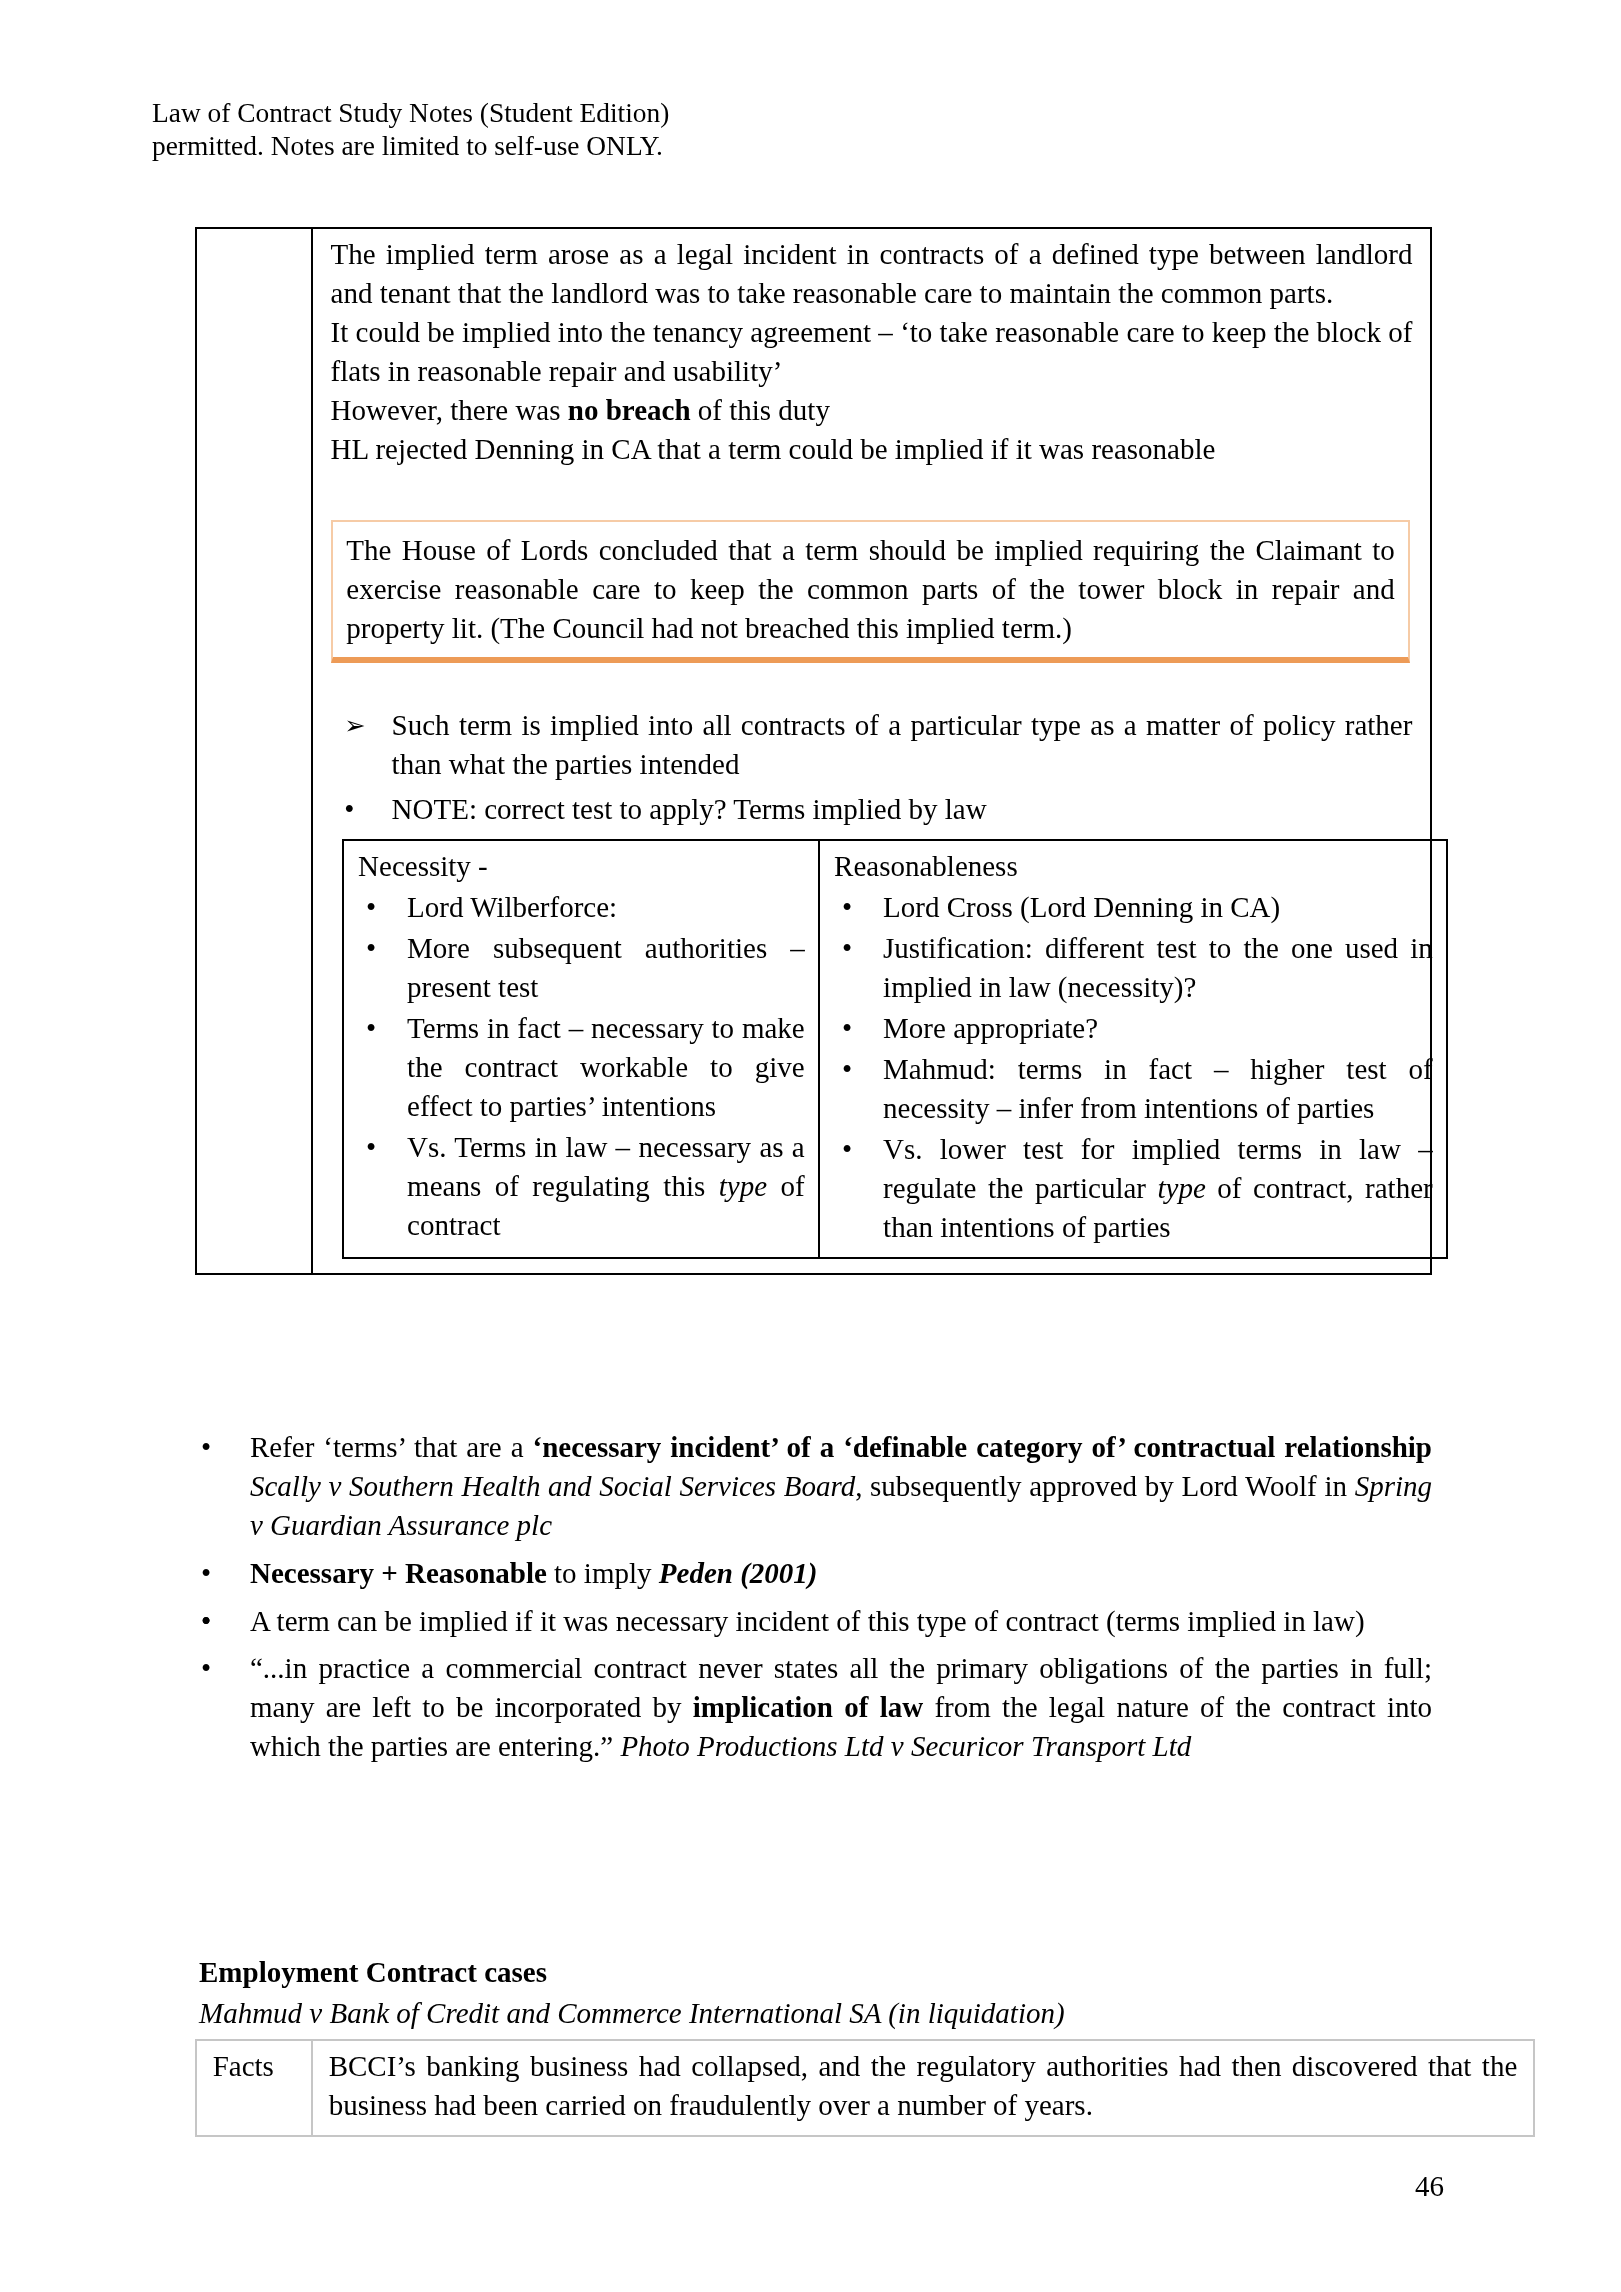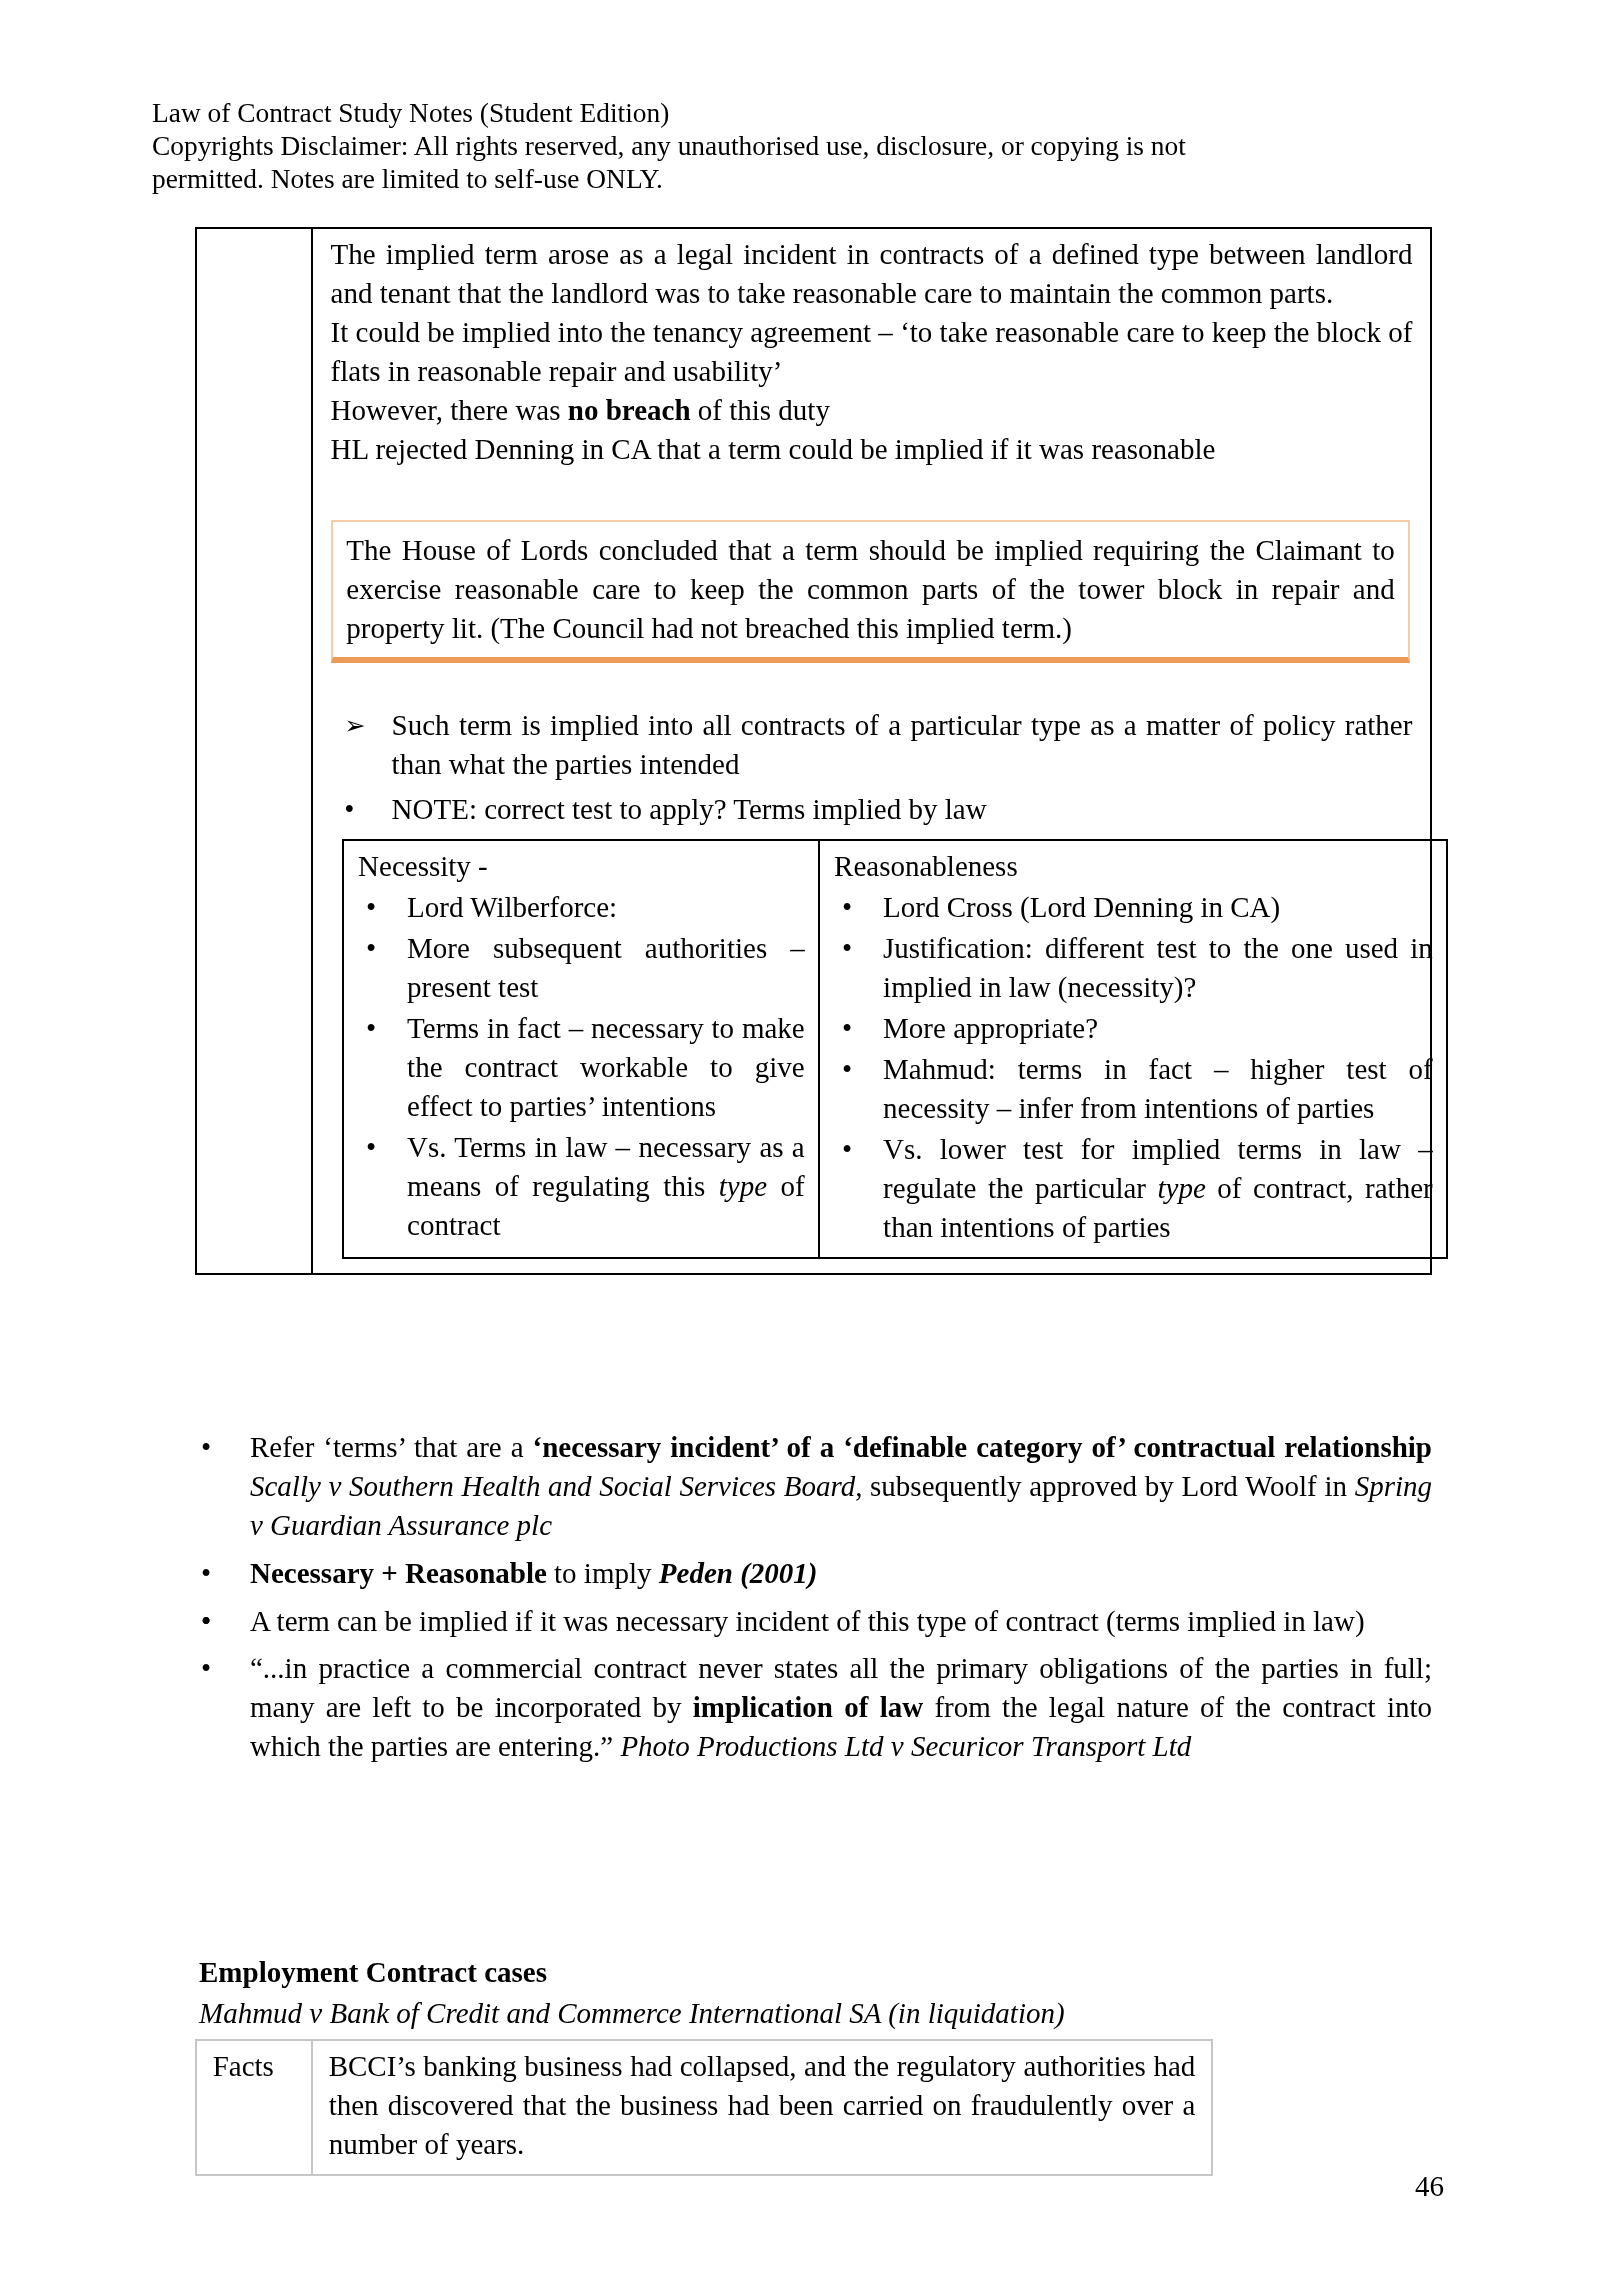--- a/index.html
+++ b/index.html
@@ -82,21 +82,21 @@
   .case-name {
     position: absolute;
     left: 199px;
     top: 1970px;
     font-style: italic;
   }
   .facts-table {
     position: absolute;
     left: 195px;
     top: 2015px;
-    width: 1018px;
+    width: 1340px;
     border-collapse: collapse;
     table-layout: fixed;
   }
   .facts-table td { border: 2px solid var(--facts_table_border, #C6C6C6); vertical-align: top; }
   .facts-label-cell { width: 116px; padding: 5.9px 5.9px 5.9px 15.7px; }
   .facts-text-cell { padding: 5.9px 15.7px 9.8px 15.7px; }
   .page-number {
     position: absolute;
     left: 208px;
     top: 2143px;
@@ -104,21 +104,20 @@
     text-align: right;
   }
 </style>
 </head>
 <body>
 
 <div class="page">
 
   <div class="header-block">
     <div>Law of Contract Study Notes (Student Edition)</div>
-    <div>Copyrights Disclaimer: All rights reserved, any unauthorised use, disclosure, or copying is not</div>
     <div>permitted. Notes are limited to self-use ONLY.</div>
   </div>
 
   <table class="outer-table">
     <tbody>
       <tr>
         <td class="label-cell"></td>
         <td class="content-cell">
           <p class="para j"><span>The implied term arose as a legal incident in contracts of a defined type between landlord and tenant that the landlord was to take reasonable care to maintain the common parts.</span></p>
           <p class="para j"><span>It could be implied into the tenancy agreement – ‘to take reasonable care to keep the block of flats in reasonable repair and usability’</span></p>

